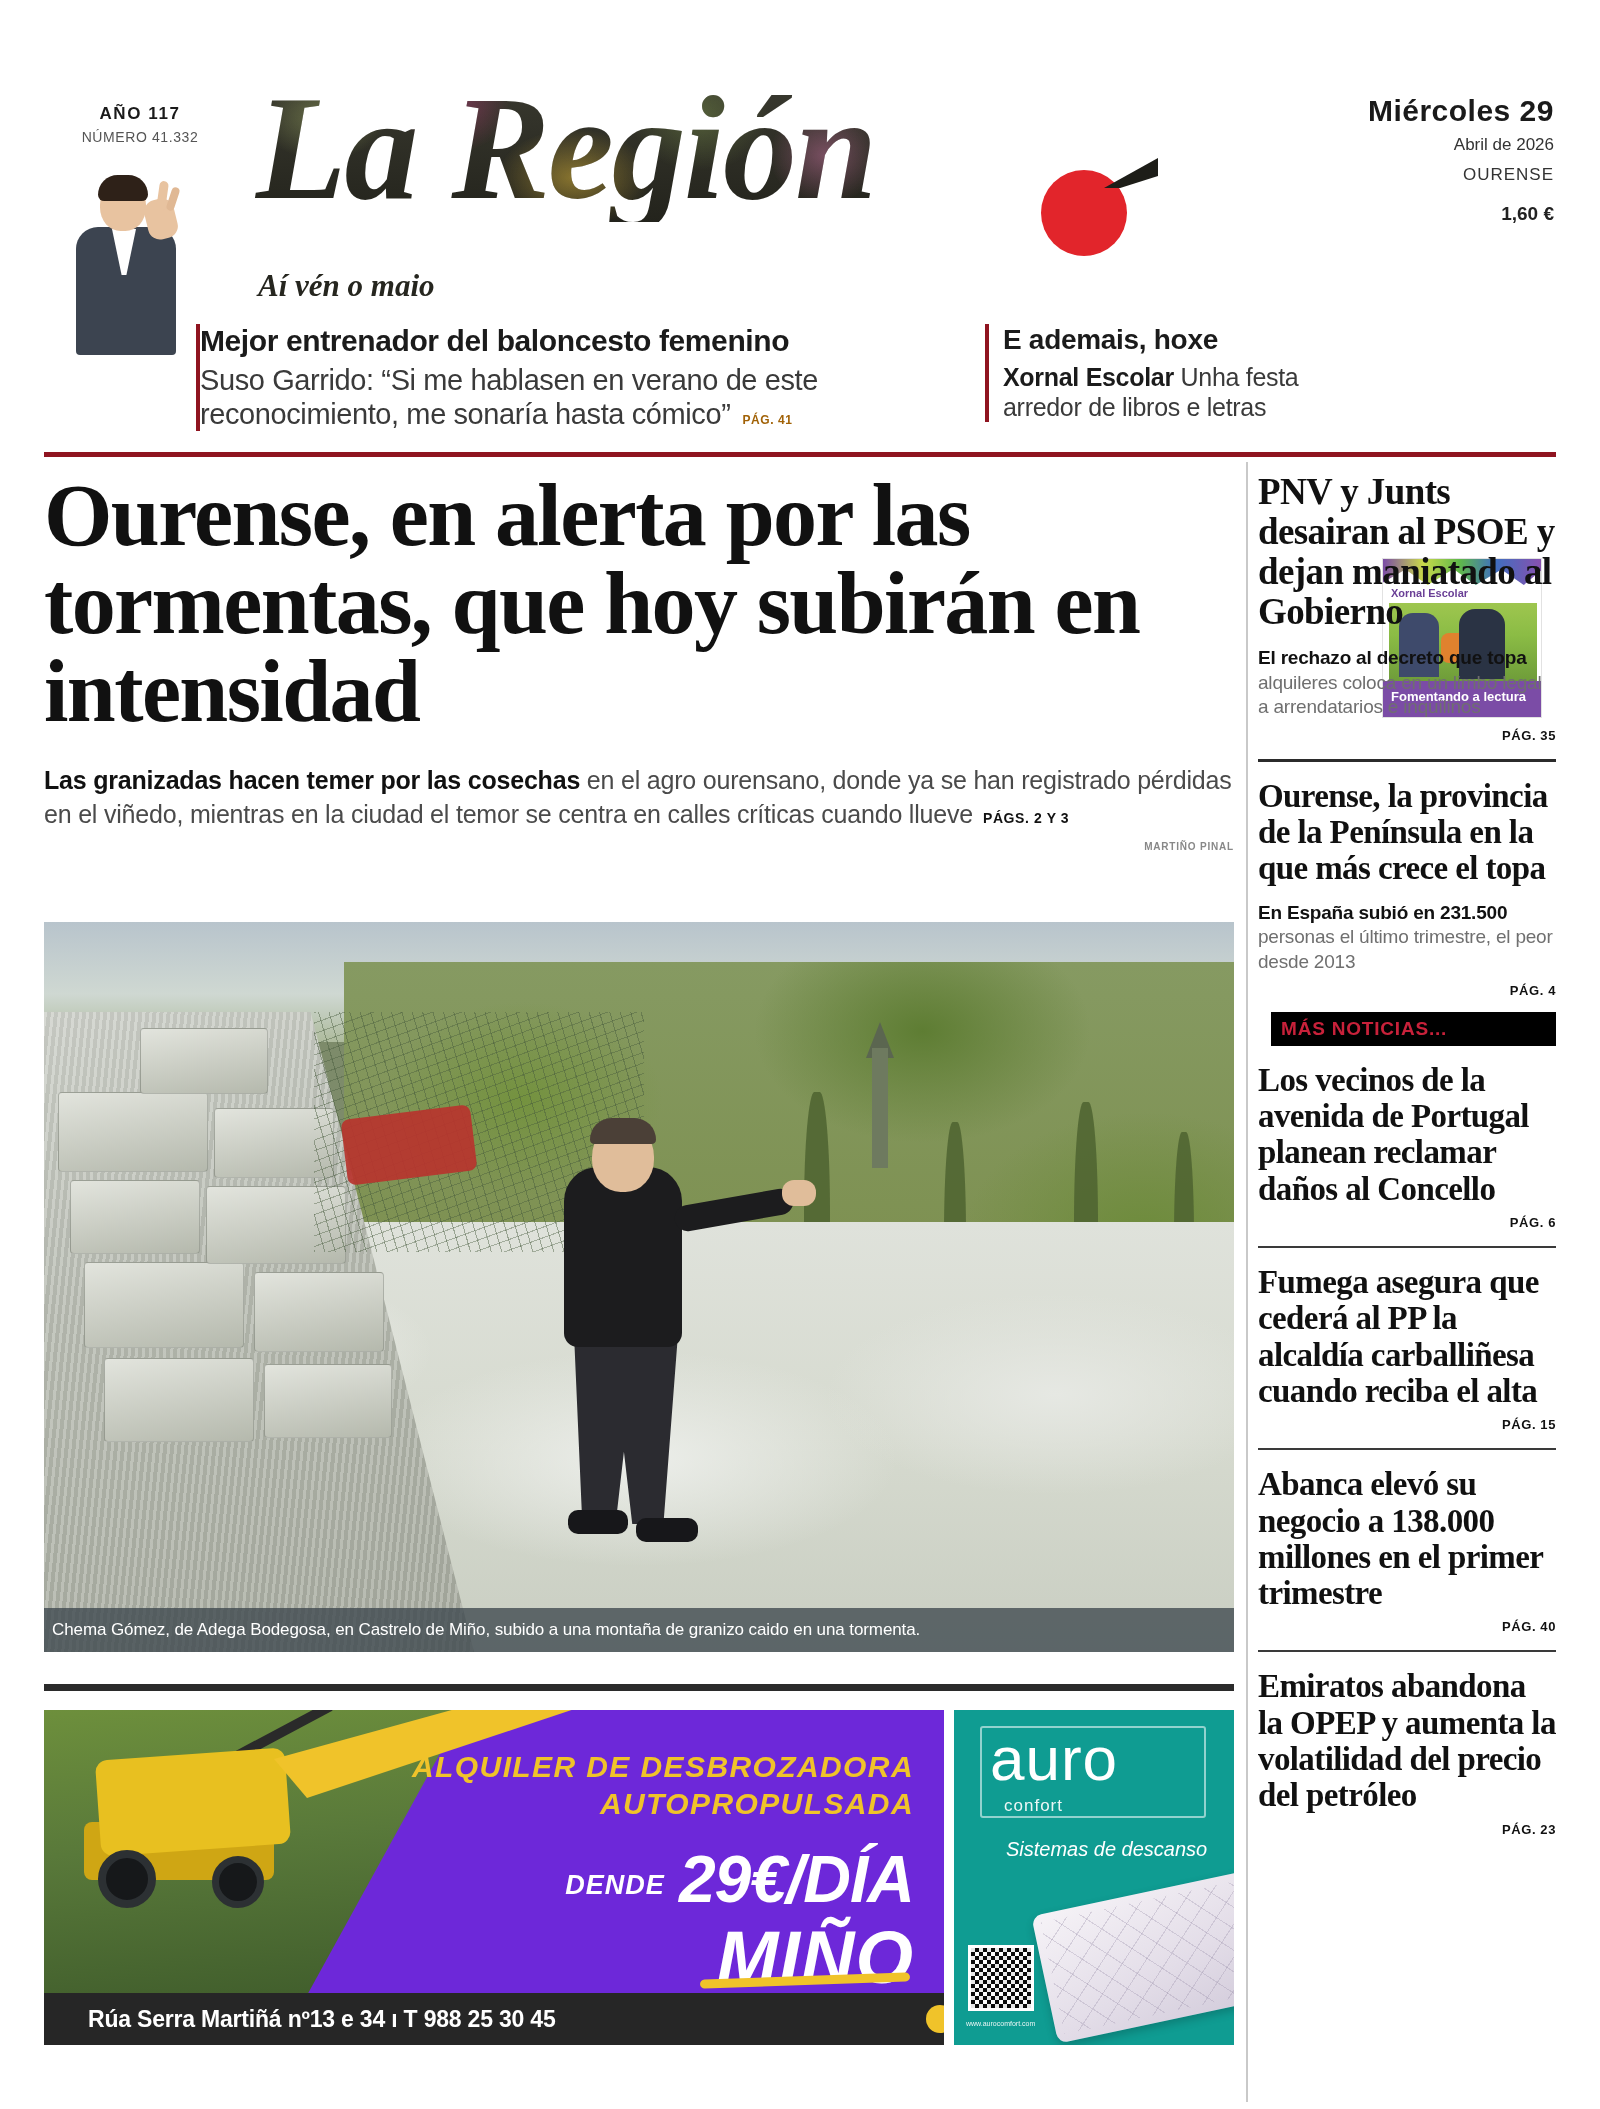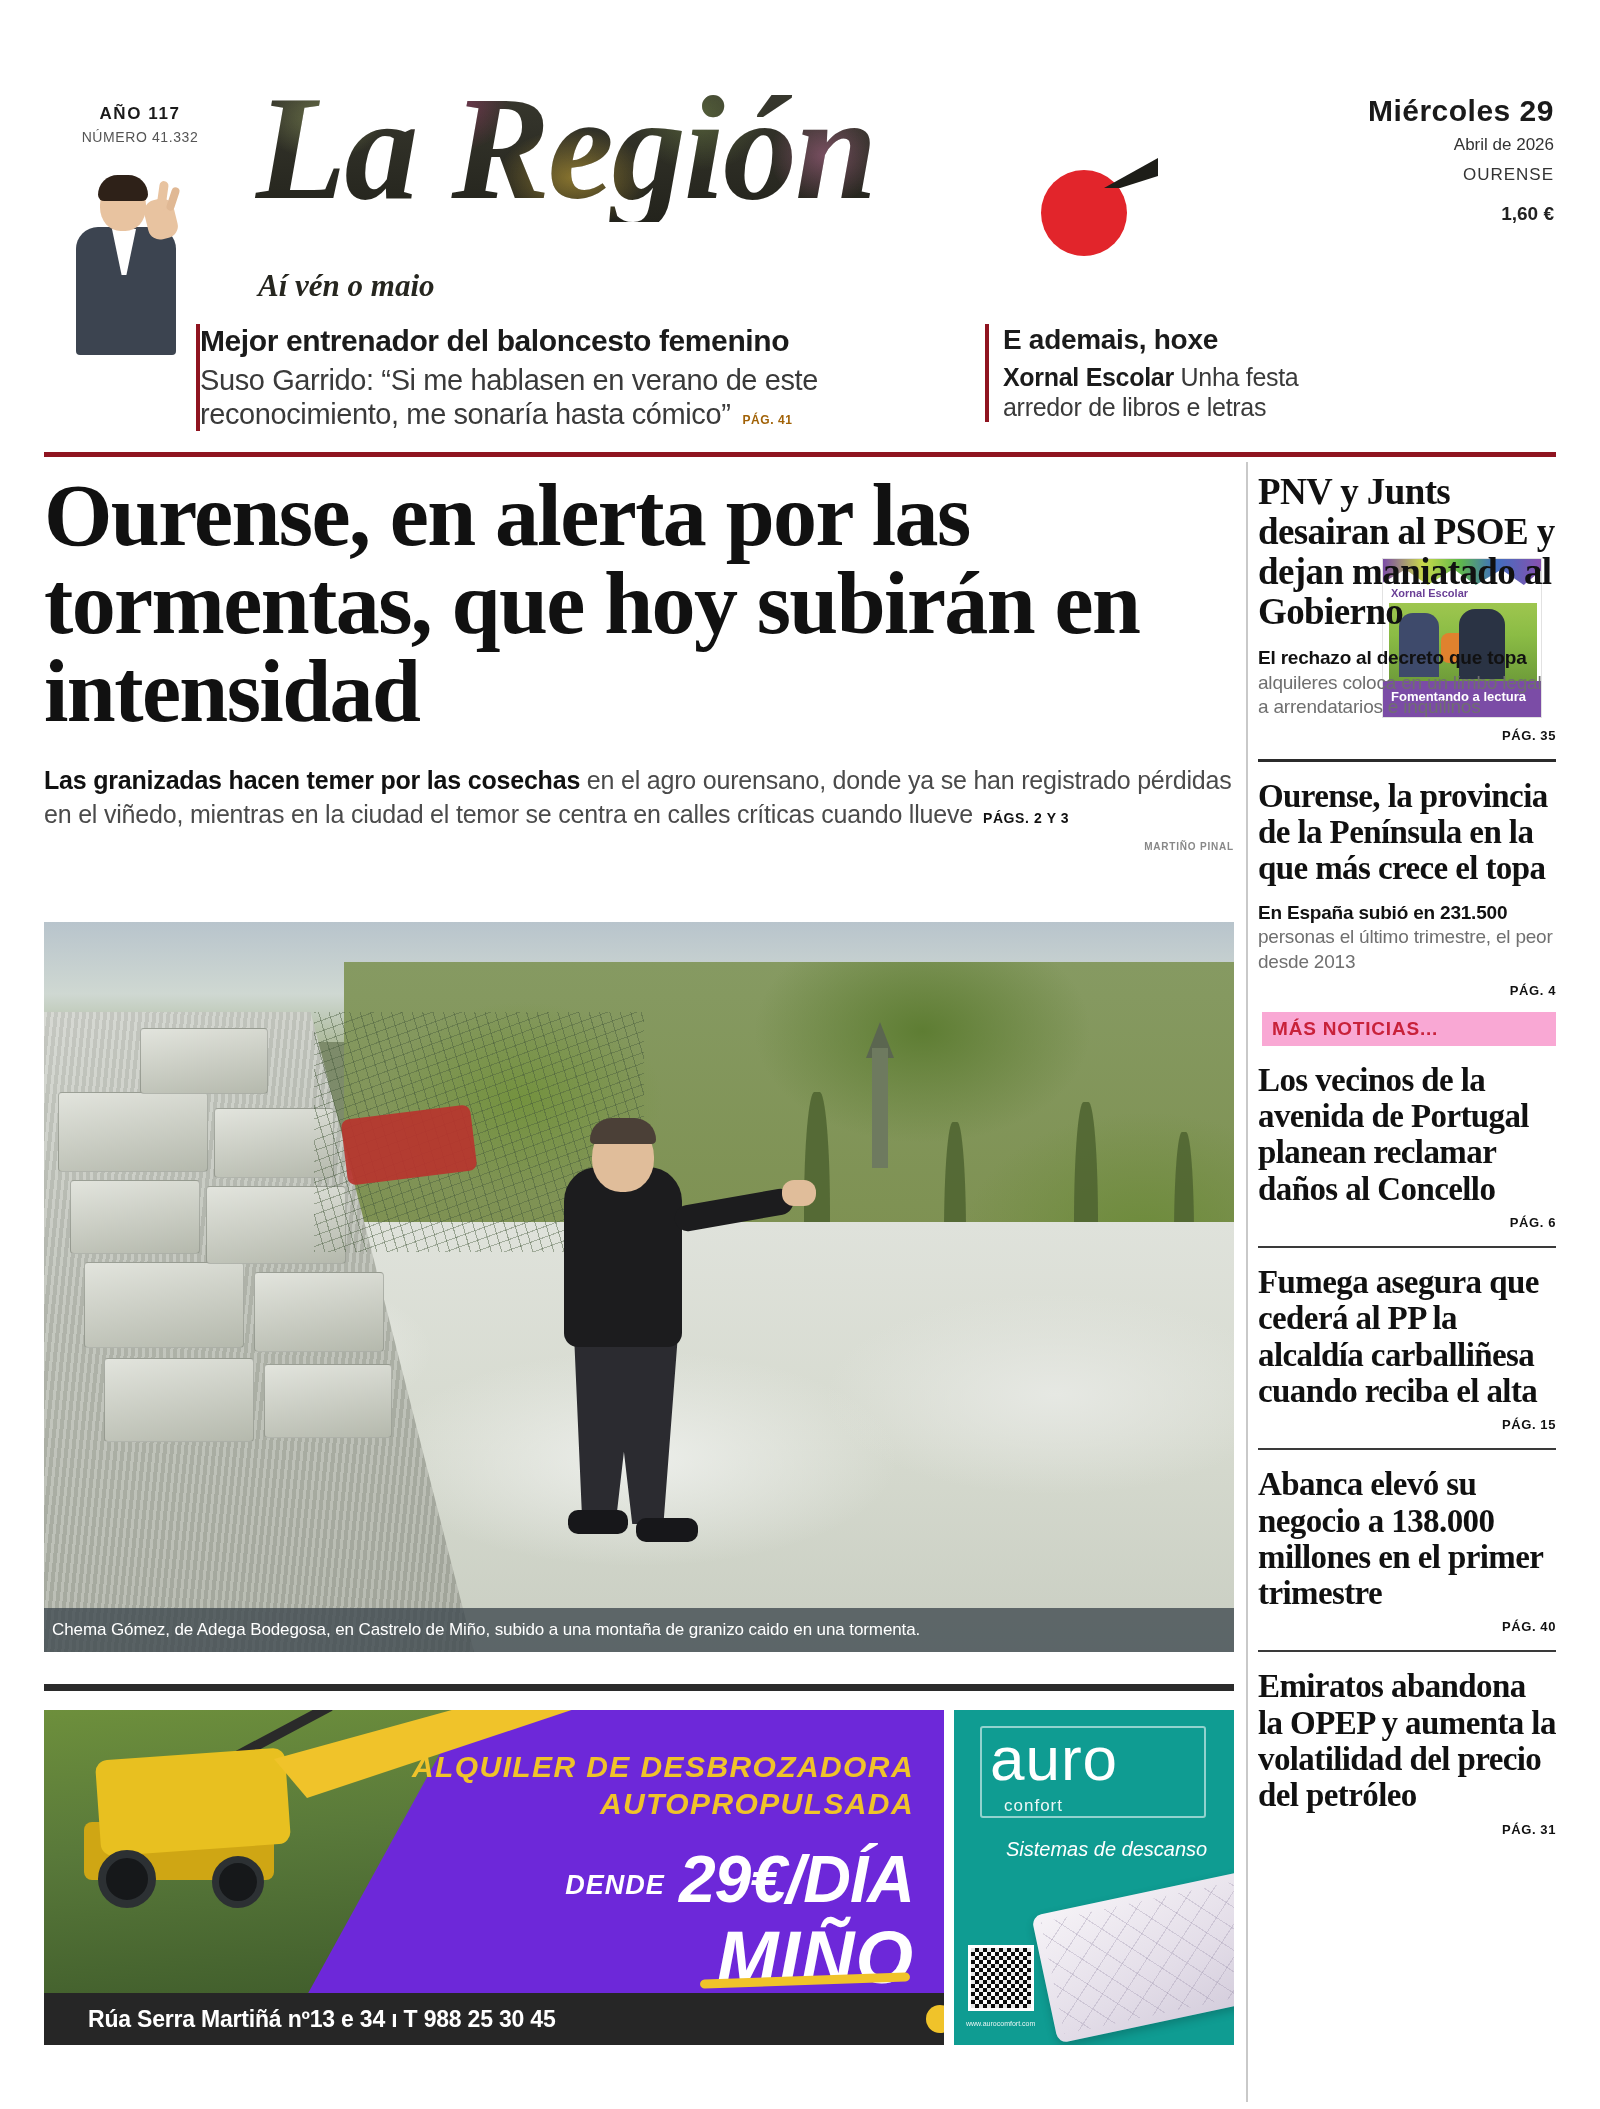--- a/index.html
+++ b/index.html
@@ -555,27 +555,27 @@
     text-align: right;
     font-size: 13px; font-weight: 700; color: #111;
     letter-spacing: 0.6px;
     margin-top: 8px;
   }
   .rail-rule {
     height: 3px; background: #2b2b2b; margin: 16px 0 16px 0;
   }
   .rail-rule.thin { height: 2px; background: #3a3a3a; }
   .mas-noticias {
-    background: #f9a8d4;
+    background: #000000;
     color: #c8213a;
     font-size: 19px;
     font-weight: 700;
     letter-spacing: 0.8px;
     padding: 6px 10px;
-    margin: 14px 0 16px 4px;
+    margin: 14px 0 16px 13px;
   }
 </style>
 </head>
 <body>
 
 <div class="page">
 
   <div class="masthead">
 
     <div class="issue-meta">
@@ -765,18 +765,18 @@
 
     <div class="rail-item">
       <div class="rail-head med">Abanca elevó su negocio a 138.000 millones en el primer trimestre</div>
       <div class="rail-pag">PÁG. 40</div>
     </div>
 
     <div class="rail-rule thin"></div>
 
     <div class="rail-item">
       <div class="rail-head med">Emiratos abandona la OPEP y aumenta la volatilidad del precio del petróleo</div>
-      <div class="rail-pag">PÁG. 31</div>
+      <div class="rail-pag">PÁG. 23</div>
     </div>
 
   </div>
 
 </div>
 
 </body></html>

